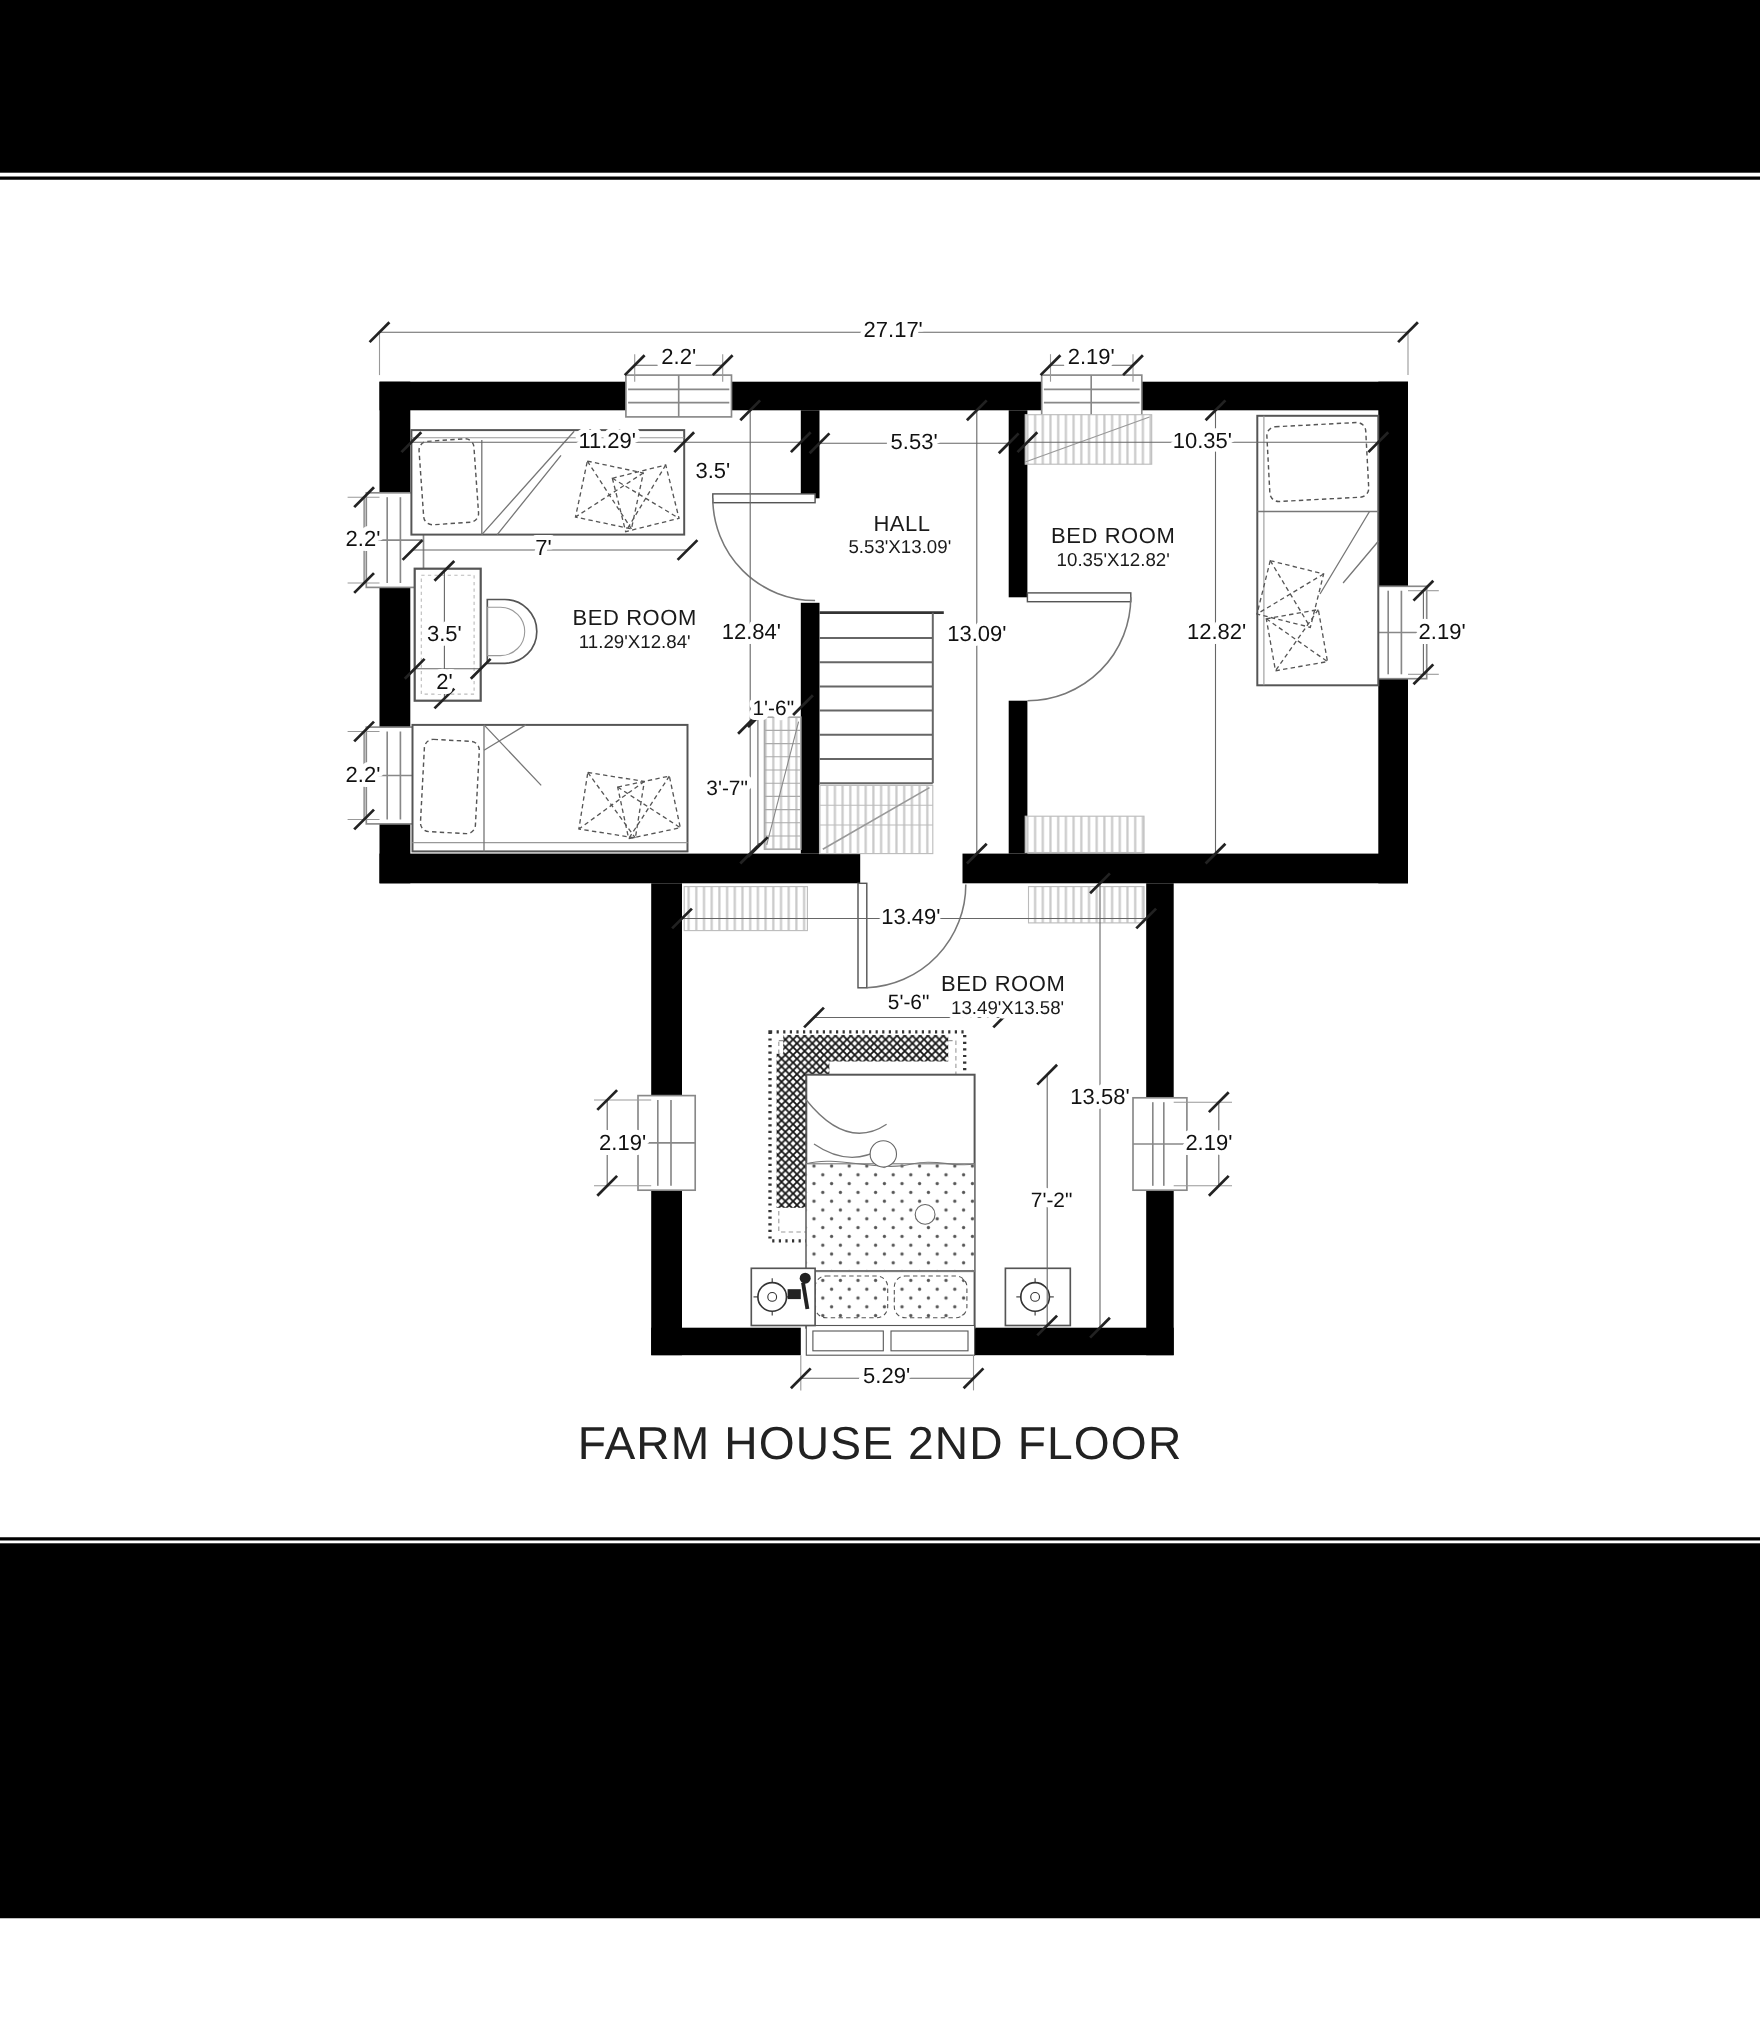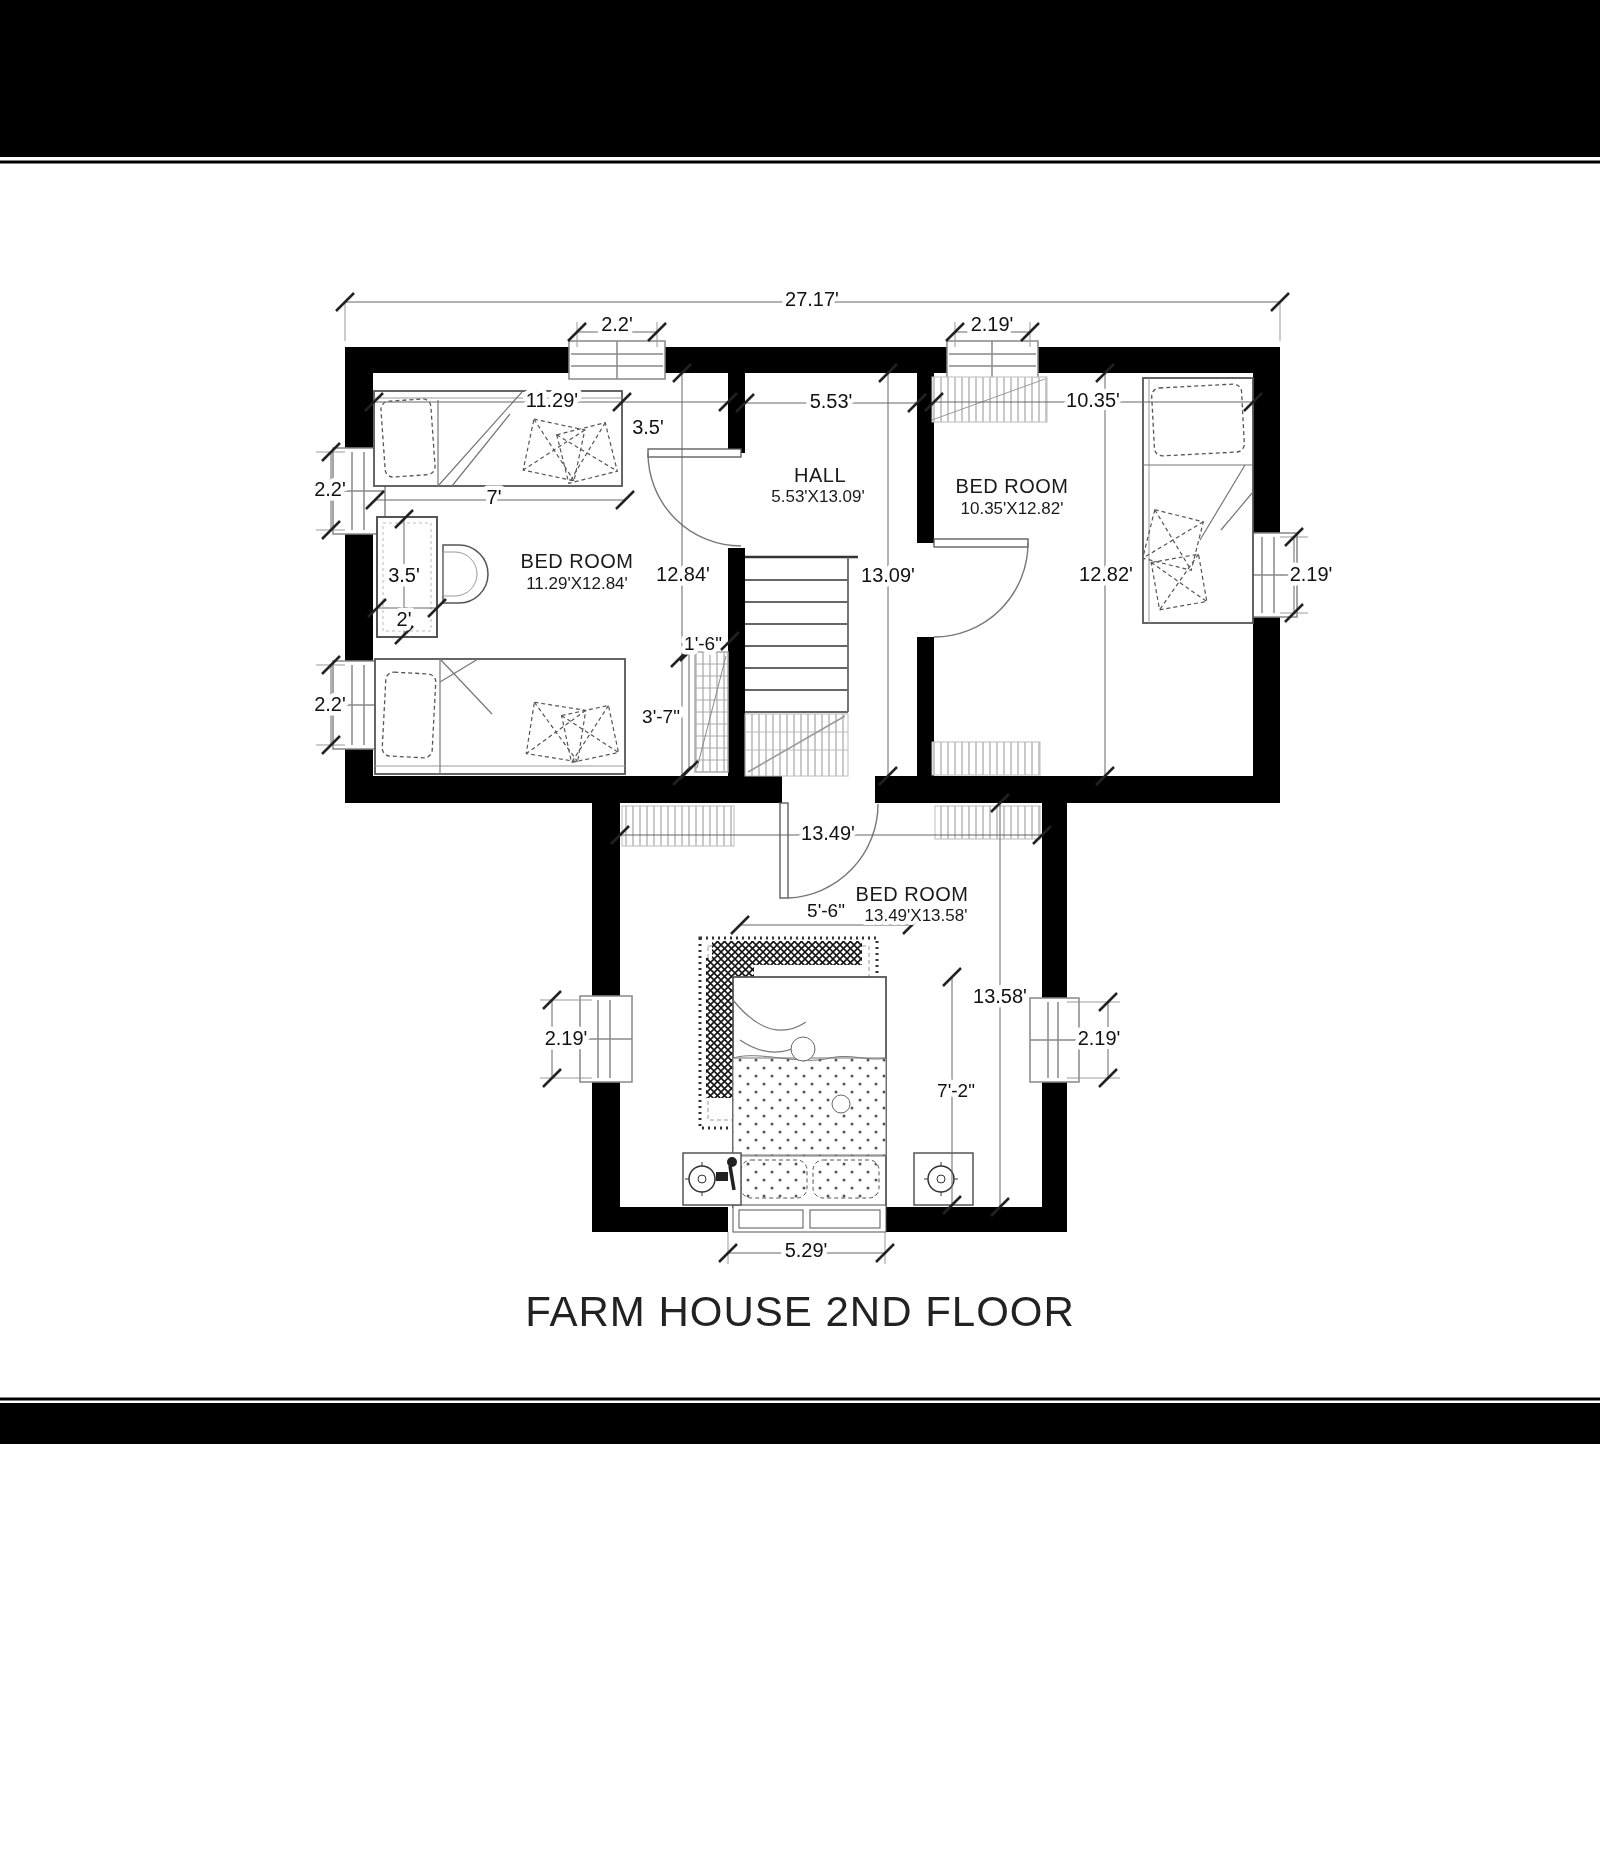--- a/index.html
+++ b/index.html
@@ -1,16 +1,16 @@
 <!DOCTYPE html>
 <html><head>
 <meta charset="utf-8">
 <style>
   html,body{margin:0;padding:0;background:#fff;}
-  .page{position:relative;width:1600px;height:1444px;background:#ffffff;overflow:hidden;
+  .page{position:relative;width:1600px;height:1744px;background:#ffffff;overflow:hidden;
         font-family:"Liberation Sans", sans-serif;}
   svg{display:block;}
   text{text-anchor:middle;dominant-baseline:middle;font-family:"Liberation Sans", sans-serif;}
   .dim{font-size:20px;fill:#111;paint-order:stroke;stroke:#ffffff;stroke-width:9px;stroke-linejoin:round;}
   .dim-s{font-size:19px;}
   .room{font-size:20px;fill:#1a1a1a;letter-spacing:.5px;paint-order:stroke;stroke:#fff;stroke-width:8px;stroke-linejoin:round;}
   .room-sub{font-size:17px;fill:#1a1a1a;paint-order:stroke;stroke:#fff;stroke-width:8px;stroke-linejoin:round;}
   .title{font-size:42px;fill:#222;letter-spacing:1px;}
   .wall{fill:#000;}
   .dline{stroke:#666;stroke-width:1;}

